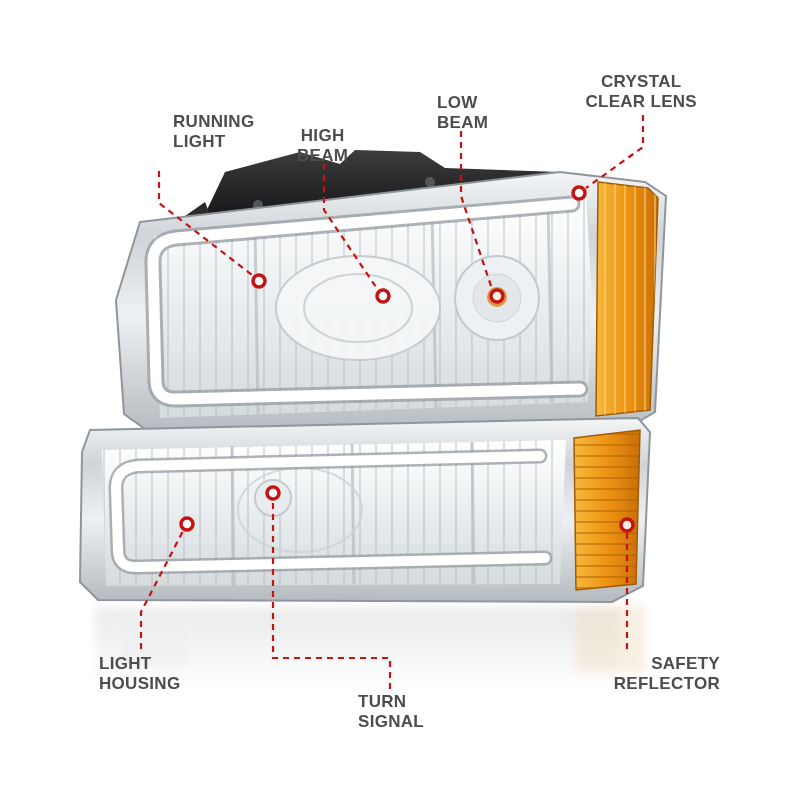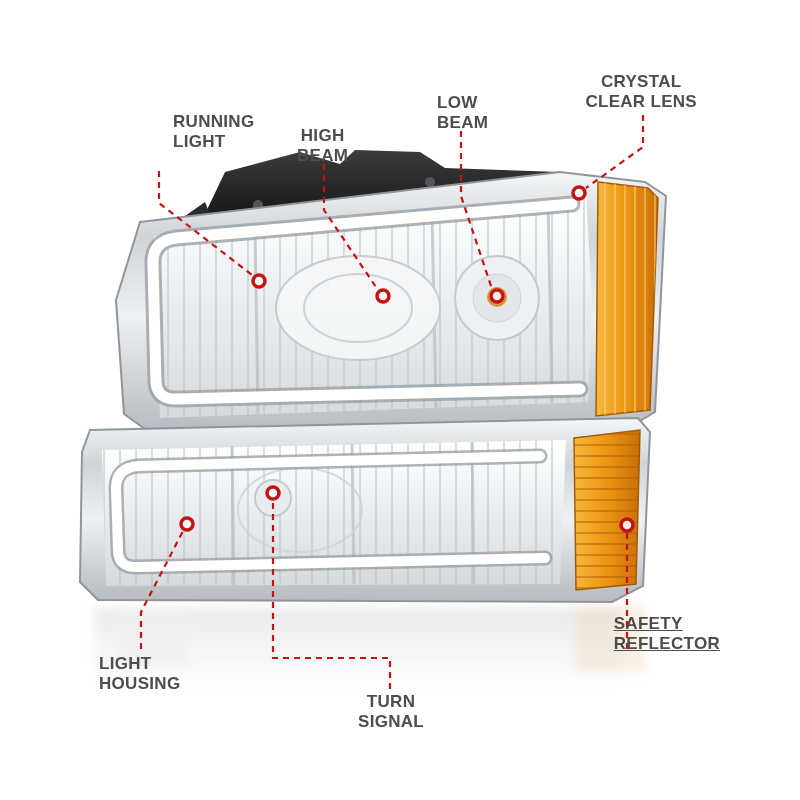--- a/index.html
+++ b/index.html
@@ -168,18 +168,18 @@
   <div class="label" style="left:145px;top:112px;margin-left:28px;">RUNNING
 LIGHT</div>
   <div class="label" style="left:297px;top:126px;text-align:center;">HIGH
 BEAM</div>
   <div class="label" style="left:437px;top:93px;">LOW
 BEAM</div>
   <div class="label" style="right:103px;top:72px;text-align:center;">CRYSTAL
 CLEAR LENS</div>
   <div class="label" style="left:99px;top:654px;">LIGHT
 HOUSING</div>
-  <div class="label" style="left:358px;top:692px;text-align:center;">TURN
+  <div class="label" style="left:358px;top:692px;">TURN
 SIGNAL</div>
-  <div class="label" style="right:80px;top:614px;text-align:left;text-decoration:underline;">SAFETY
+  <div class="label" style="right:80px;top:654px;text-align:right;">SAFETY
 REFLECTOR</div>
 
 </div>
 
 </body></html>

